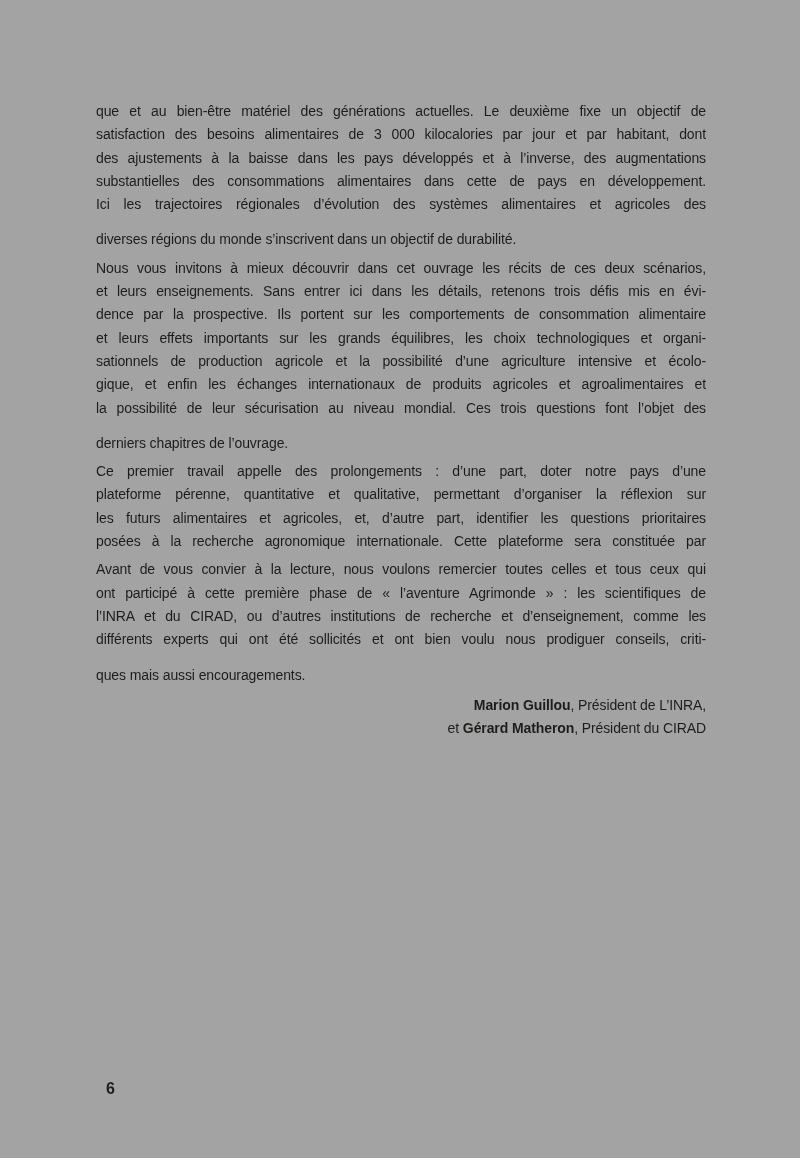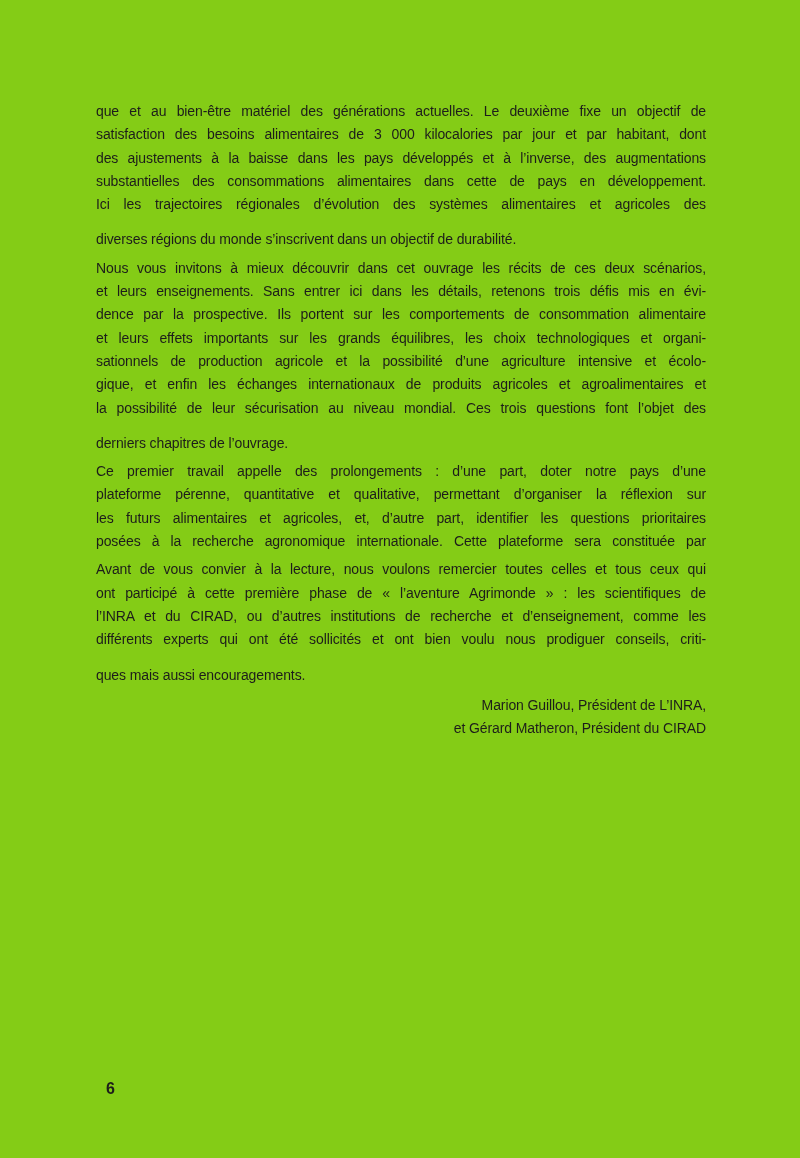--- a/index.html
+++ b/index.html
@@ -11,21 +11,21 @@
     width: 800px;
     height: 1158px;
     position: relative;
     font-family: "Liberation Sans", "DejaVu Sans", sans-serif;
     color: #1d1d1b;
     overflow: hidden;
   }
   .page {
     position: absolute;
     inset: 0;
-    background: #84cc16;
+    background: #a3a3a3;
   }
   .text-block {
     position: absolute;
     left: 96px;
     top: 100px;
     width: 610px;
     font-size: 14px;
     line-height: 23.3px;
     letter-spacing: -0.1px;
   }
@@ -45,21 +45,21 @@
     margin-top: 12px;
   }
   .signature {
     margin-top: 7px;
     text-align: right;
   }
   .signature-line {
     white-space: nowrap;
   }
   .sig-name {
-    font-weight: 400;
+    font-weight: 700;
   }
   .page-number {
     position: absolute;
     left: 106px;
     top: 1079px;
     font-size: 16px;
     font-weight: 700;
     line-height: 20px;
     color: #1d1d1b;
   }

